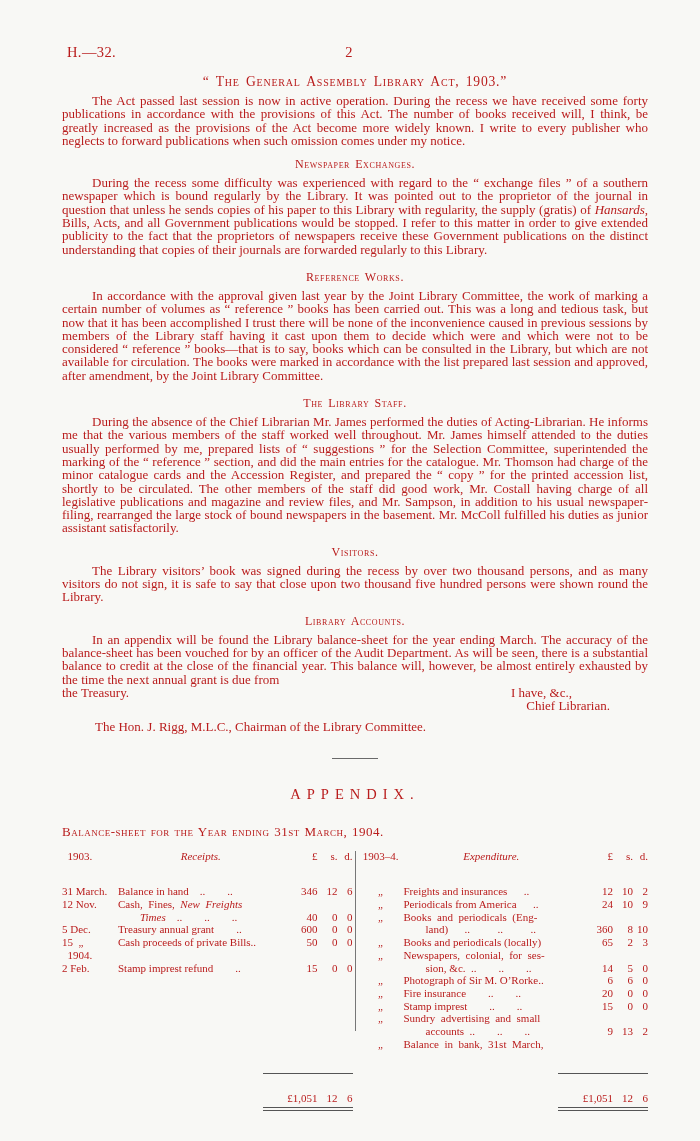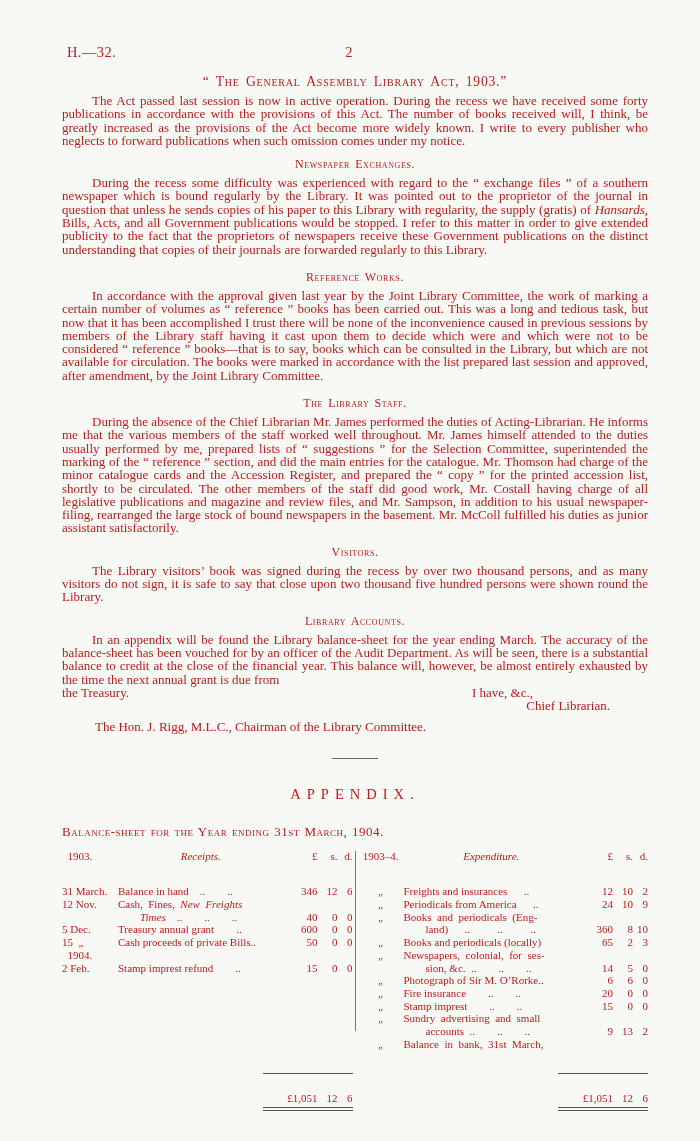--- a/index.html
+++ b/index.html
@@ -13,21 +13,21 @@
   }
   .page-head { display:grid; grid-template-columns:1fr auto 1fr; font-size:14.5px; letter-spacing:0.4px; }
   .doc-ref { justify-self:start; padding-left:5px; }
   .page-num { justify-self:center; transform:translateX(-6px); }
   .sc { font-variant:small-caps; }
   .doc-title { text-align:center; font-size:13.6px; margin-top:13px; letter-spacing:0.8px; word-spacing:2px; }
   .para { margin:4px 0 0 0; text-align:justify; text-indent:30px; font-size:13px; line-height:13.3px; }
   .heading { text-align:center; font-size:12px; letter-spacing:0.6px; word-spacing:1.5px; margin:10px 0 2px 0; }
   .heading.hg { margin-top:14px; }
   .closing-row { display:flex; font-size:13px; line-height:13.3px; }
-  .i-have { margin-left:auto; margin-right:115px; }
+  .i-have { margin-left:auto; margin-right:76px; }
   .sig-name { text-align:right; padding-right:76px; font-size:13.4px; letter-spacing:1px; line-height:13.5px; }
   .sig-role { text-align:right; padding-right:38px; font-size:13px; line-height:13.5px; }
   .addressee { padding-left:33px; font-size:13px; margin-top:6px; }
   .mid-rule { width:46px; height:0; border-top:1.3px solid #6a6a6a; margin:23px auto 0 auto; }
   .apx-title { text-align:center; font-size:14.5px; letter-spacing:6px; margin-top:27px; }
   .apx-sub { text-align:left; font-size:13px; letter-spacing:0.5px; word-spacing:1px; margin-top:21px; }
   .sheet { display:flex; margin-top:10px; font-size:11px; line-height:12.7px; }
   .col { flex:1 1 0; display:flex; flex-direction:column; min-width:0;gap:23px; }
   .divider { width:1px; background:#777; height:180px; margin:1px 2px 0 2px; flex:0 0 auto; }
   .trow { display:flex; }

